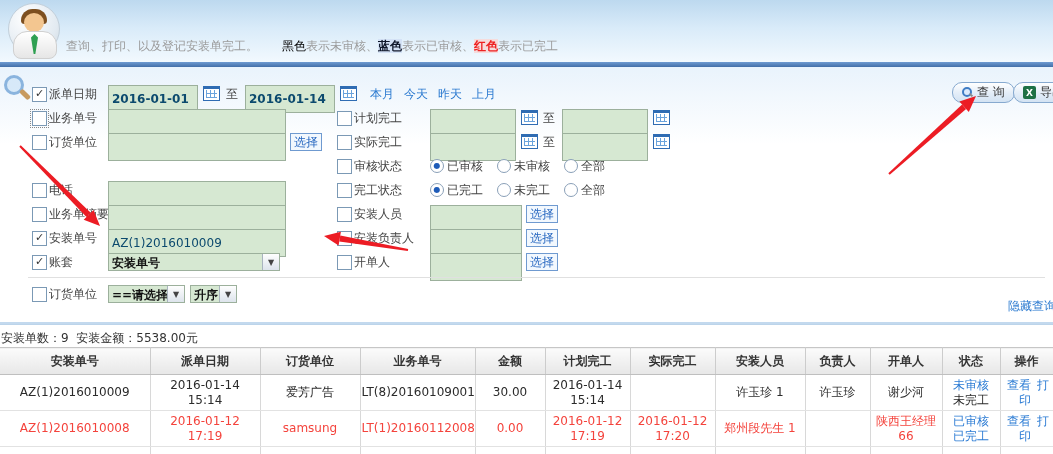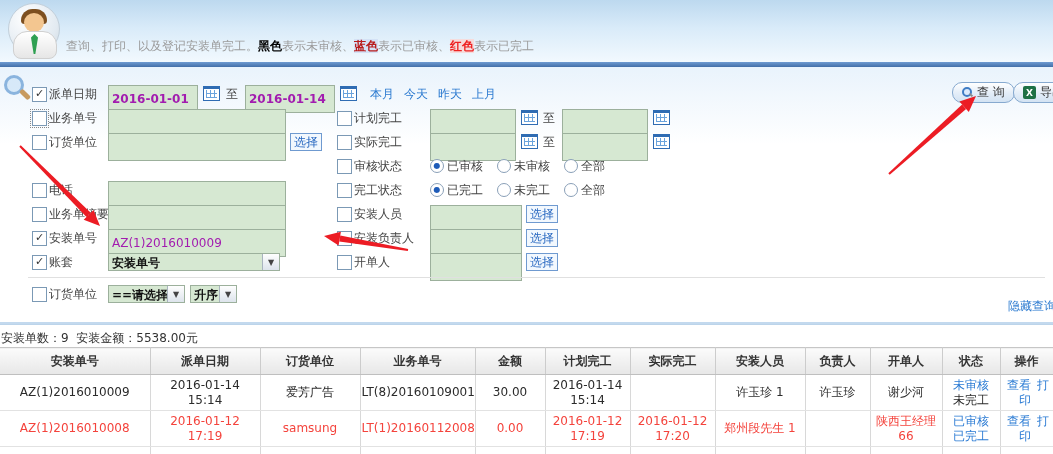--- a/index.html
+++ b/index.html
@@ -16,41 +16,41 @@
             background:radial-gradient(circle at 35% 30%,#ffffff,#e2eaf1 65%,#c9d4de); border:1px solid #c2cfda; }
   .av-hair { position:absolute; left:13px; top:6px; width:26px; height:15px; background:#7d4f1f; border-radius:13px 13px 4px 4px; }
   .av-face { position:absolute; left:16px; top:10px; width:20px; height:19px; background:#f3c690; border-radius:50%; }
   .av-body { position:absolute; left:5px; top:28px; width:42px; height:26px; background:linear-gradient(#ffffff,#e6e6e6);
             border:1px solid #d0d0d0; border-radius:14px 14px 8px 8px; }
   .av-tie  { position:absolute; left:23px; top:31px; width:7px; height:20px; background:#2fa052;
             clip-path:polygon(50% 0,100% 18%,62% 100%,38% 100%,0 18%); }
   .page-title { position:absolute; left:64px; top:8px; font-size:18px; color:#3c3c3c; letter-spacing:1px; }
   .subtitle { position:absolute; left:66px; top:38px; color:#9b9b9b; white-space:nowrap; }
   .seg { color:#9b9b9b; }
-  .seg-black { color:#000; font-weight:bold; }
-  .seg-blue  { color:#b91c1c; font-weight:bold; background:#d4e2f6; }
+  .seg-black { color:#000; font-weight:normal;margin-left:24px; }
+  .seg-blue  { color:#0f172a; font-weight:bold; background:#d4e2f6; }
   .seg-red   { color:#ee2222; font-weight:bold; background:#f6dcdc; }
 
   
   .form-area { position:absolute; top:67px; left:0; right:0; height:257px;
             background:linear-gradient(180deg,#e9f3fc 0%,#ffffff 30%); }
   .search-deco { position:absolute; left:4px; top:8px; width:28px; height:28px; }
   .search-deco .glass  { position:absolute; left:0; top:0; width:14px; height:14px; border:3px solid #8ab4de;
             border-radius:50%; background:rgba(205,228,246,.7); }
   .search-deco .handle { position:absolute; left:15px; top:17px; width:12px; height:5px; background:#c79a5f;
             border-radius:2px; transform:rotate(45deg); }
 
   .frow { position:absolute; height:20px; }
   .frow > * { position:absolute; }
   .cb { left:2px; top:3px; width:13px; height:13px; border:1px solid #7b99b5; background:#fff;
         font-size:11px; line-height:12px; text-align:center; color:#333; font-weight:bold; cursor:pointer; }
   .cb-focus { outline:1px dotted #888; outline-offset:1px; }
   .flabel { left:19px; top:0; line-height:20px; color:#444; white-space:nowrap; }
   .inp { top:1px; height:28px; box-sizing:border-box; border:1px solid #9cb09c; background:#d6e8d2;
-         font:12px "DejaVu Sans","Liberation Sans",sans-serif; padding:0 3px; color:#a21caf; }
+         font:12px "DejaVu Sans","Liberation Sans",sans-serif; padding:0 3px; color:#0c4a6e; }
   .date-inp { font-weight:bold; }
   .to { top:0; line-height:20px; color:#444; }
   .qlink { top:0; line-height:20px; color:#2b7ad0; cursor:pointer; white-space:nowrap; }
   .cal { top:2px; width:17px; height:15px; box-sizing:border-box; border:1px solid #2f6cb3; background:#fff; cursor:pointer; }
   .cal::before { content:""; position:absolute; left:2px; right:2px; top:3px; bottom:2px;
         background-image:repeating-linear-gradient(0deg,#6aa3dc 0 1px,transparent 1px 4px),
                          repeating-linear-gradient(90deg,#6aa3dc 0 1px,transparent 1px 4px); }
   .cal::after { content:""; position:absolute; left:0; right:0; top:0; height:2px; background:#2f6cb3; }
   .mini-btn { top:1px; height:18px; box-sizing:border-box; border:1px solid #6f9ad0; background:#f2f8fe;
         color:#2767c0; padding:0 3px; line-height:16px; cursor:pointer; }

